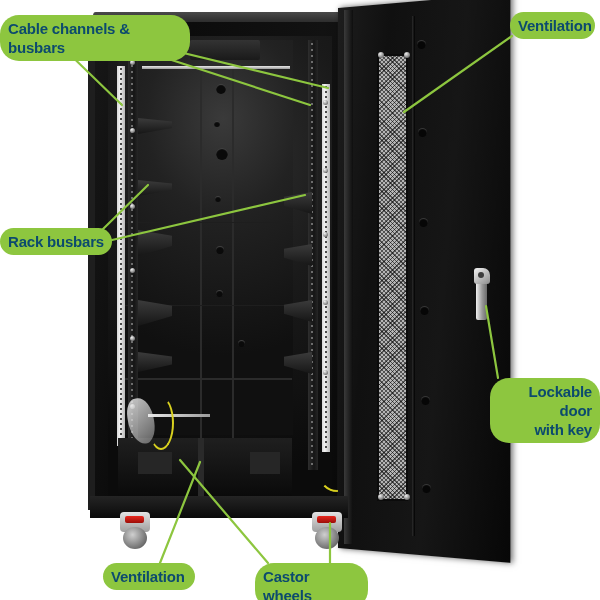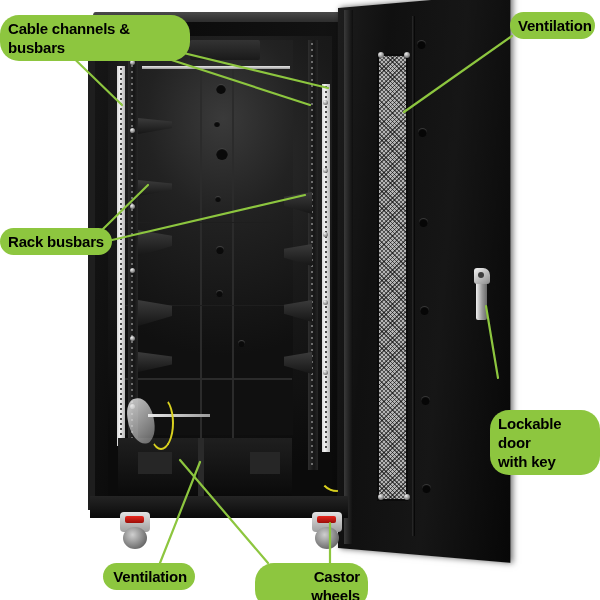--- a/index.html
+++ b/index.html
@@ -268,31 +268,31 @@
   
   .leader {
     position: absolute;
     left: 0; top: 0;
     width: 600px; height: 600px;
     pointer-events: none;
   }
   .tag {
     position: absolute;
     background: #8dc63f;
-    color: #000000;
+    color: #0c4a6e;
     font-weight: bold;
     font-size: 15px;
     line-height: 19px;
     padding: 4px 8px;
     white-space: pre-line;
     letter-spacing: -0.2px;
     border-radius: 19px;
   }
-  .tag.right { text-align: left; margin-top: 32px; }
-  .tag.center { text-align: right; }
+  .tag.right { text-align: right; }
+  .tag.center { text-align: left; }
 </style>
 </head>
 <body>
 
 <div id="stage">
 
   <div class="photo">
 
     <div class="cab-top"></div>
     <div class="cab-top-lip"></div>

